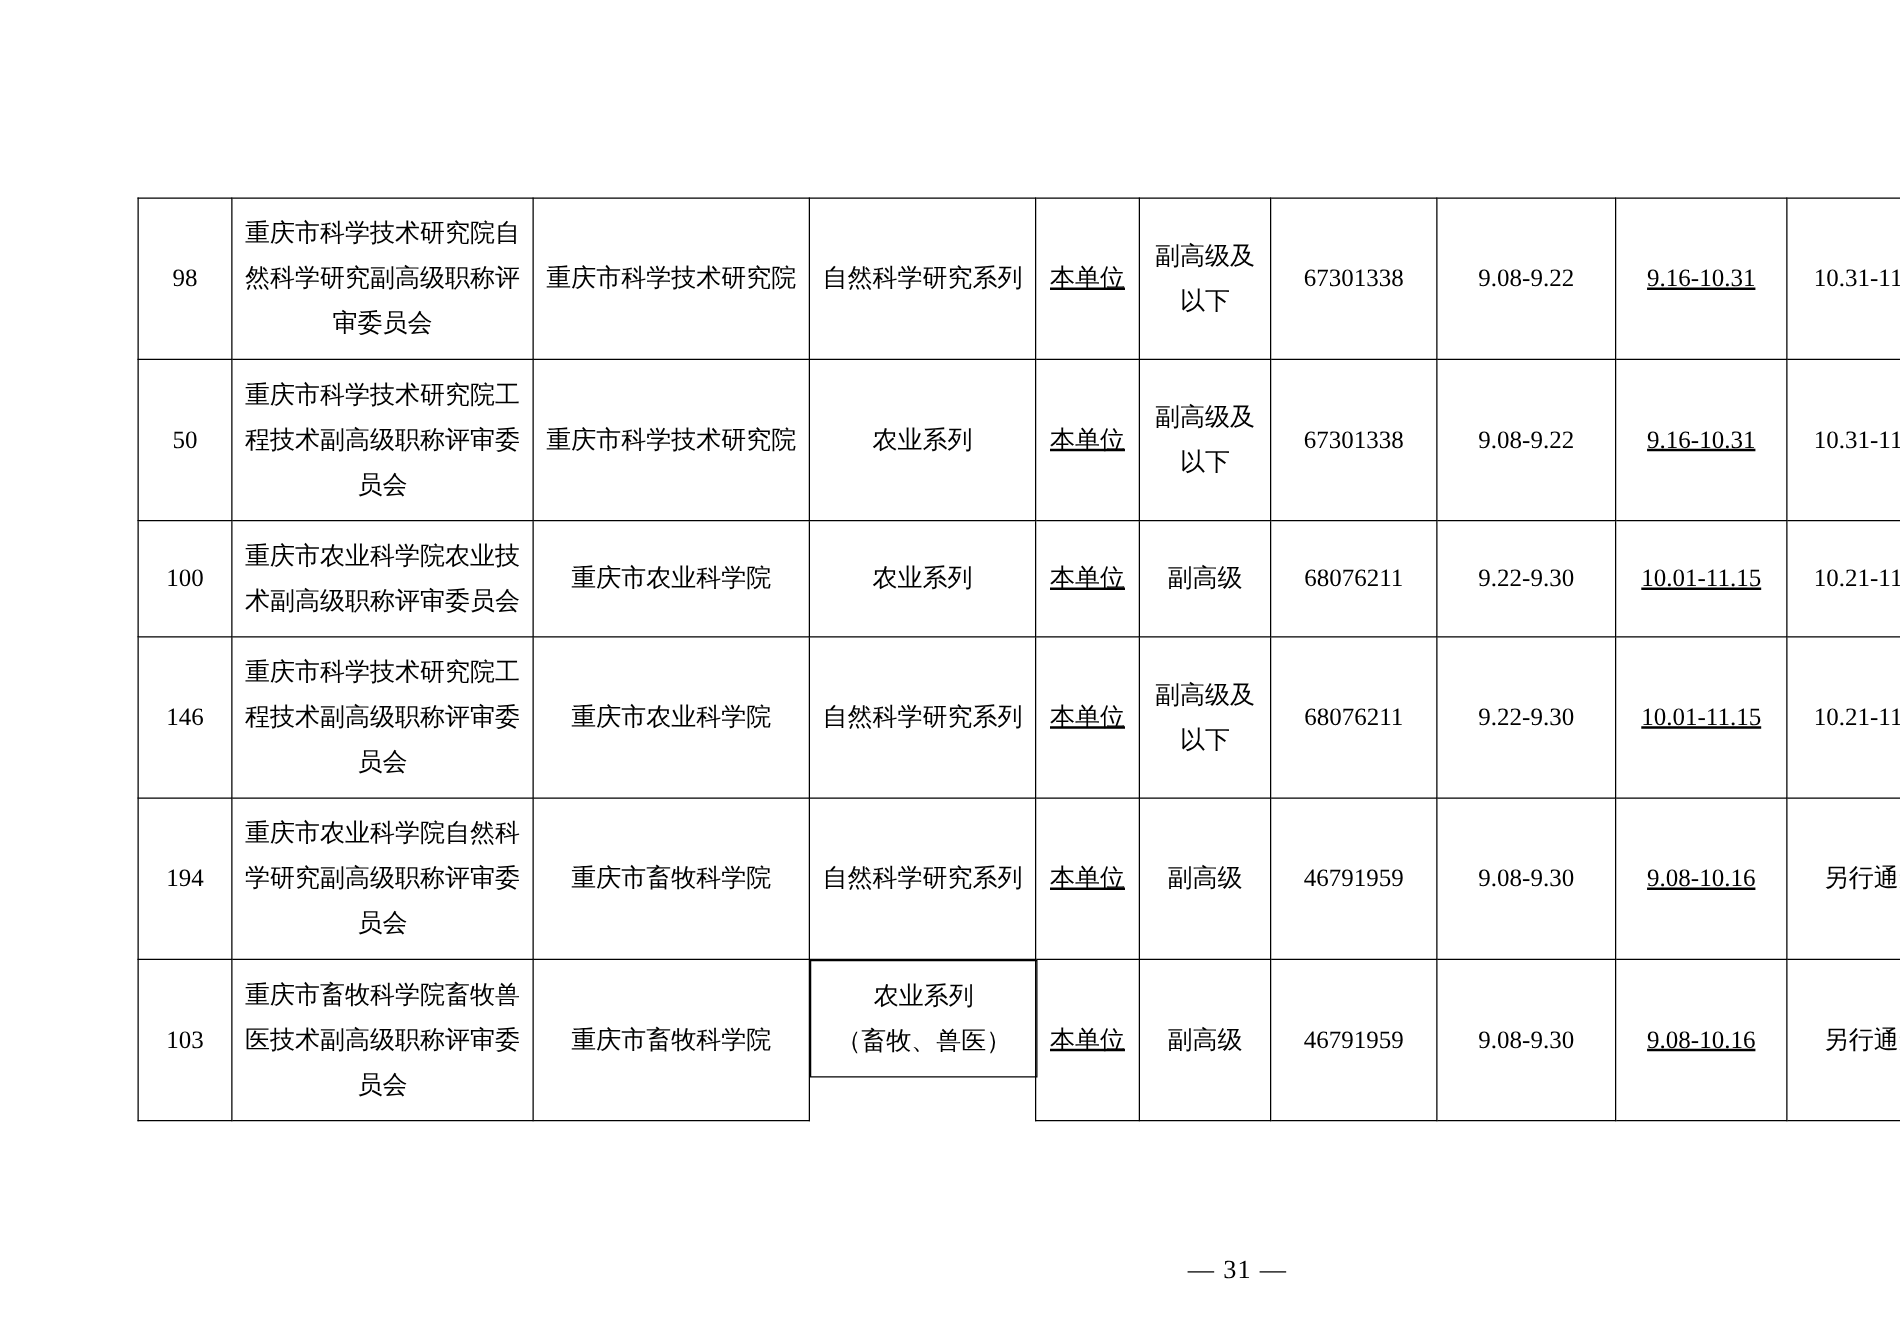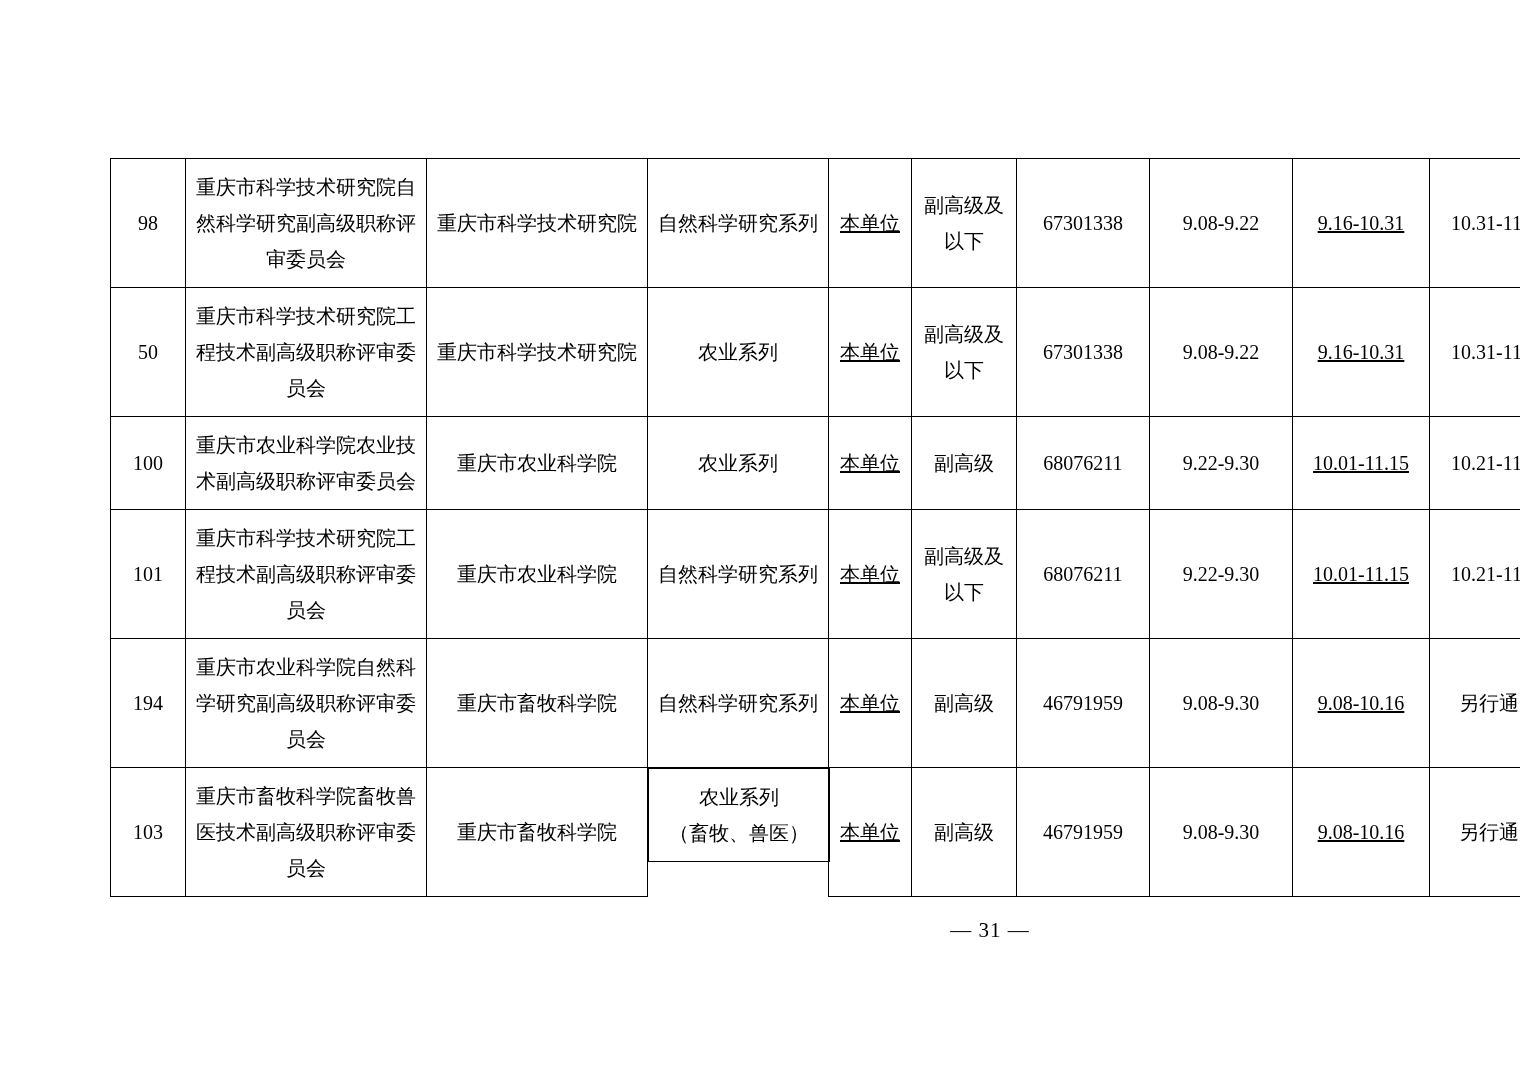--- a/index.html
+++ b/index.html
@@ -58,21 +58,21 @@
     white-space: pre-line;
   }
   .num {
     font-size: 20px;
     letter-spacing: 0px;
   }
   .page-number {
     position: absolute;
     left: 0;
     right: 0;
-    top: 918px;
+    top: 1003px;
     text-align: center;
     font-size: 21px;
     letter-spacing: 1px;
   }
   .page-number .pn-inner {
     display: inline-block;
     margin-left: 460px;
   }
 </style>
 </head>
@@ -117,21 +117,21 @@
           <td class="c-series">农业系列</td>
           <td class="c-scope">本单位</td>
           <td class="c-level">副高级</td>
           <td class="c-phone num">68076211</td>
           <td class="c-d1 num">9.22-9.30</td>
           <td class="c-d2 num">10.01-11.15</td>
           <td class="c-d3 num">10.21-11.08</td>
         </tr>
 
         <tr>
-          <td class="c-idx num">101</td>
+          <td class="c-idx num">146</td>
           <td class="c-name">重庆市科学技术研究院工程技术副高级职称评审委员会</td>
           <td class="c-unit">重庆市农业科学院</td>
           <td class="c-series">自然科学研究系列</td>
           <td class="c-scope">本单位</td>
           <td class="c-level">副高级及以下</td>
           <td class="c-phone num">68076211</td>
           <td class="c-d1 num">9.22-9.30</td>
           <td class="c-d2 num">10.01-11.15</td>
           <td class="c-d3 num">10.21-11.08</td>
         </tr>

